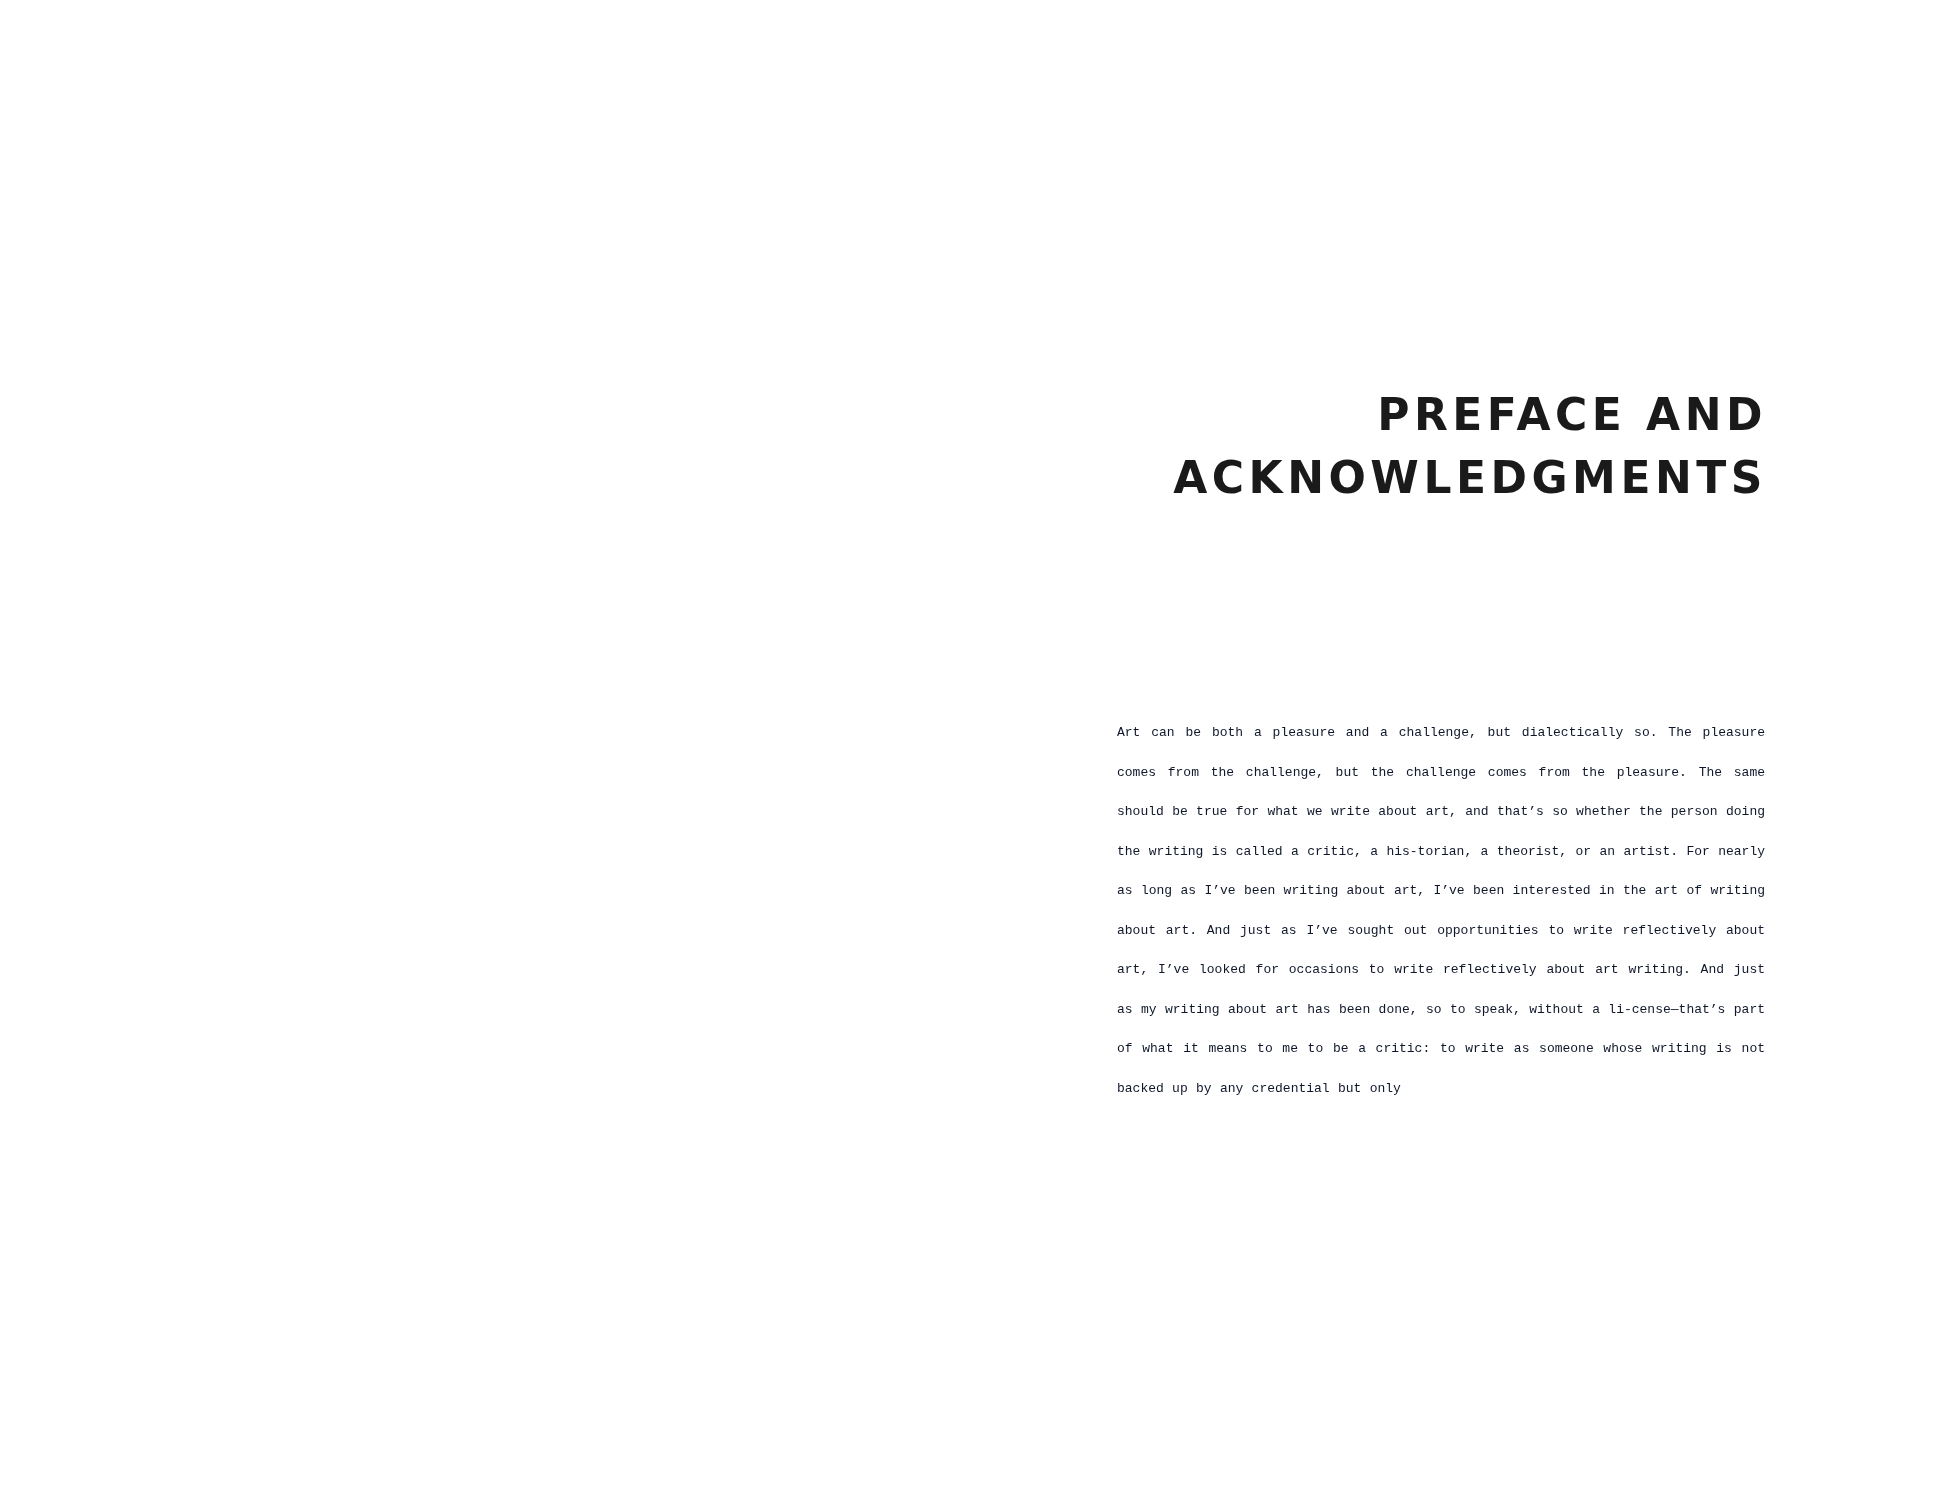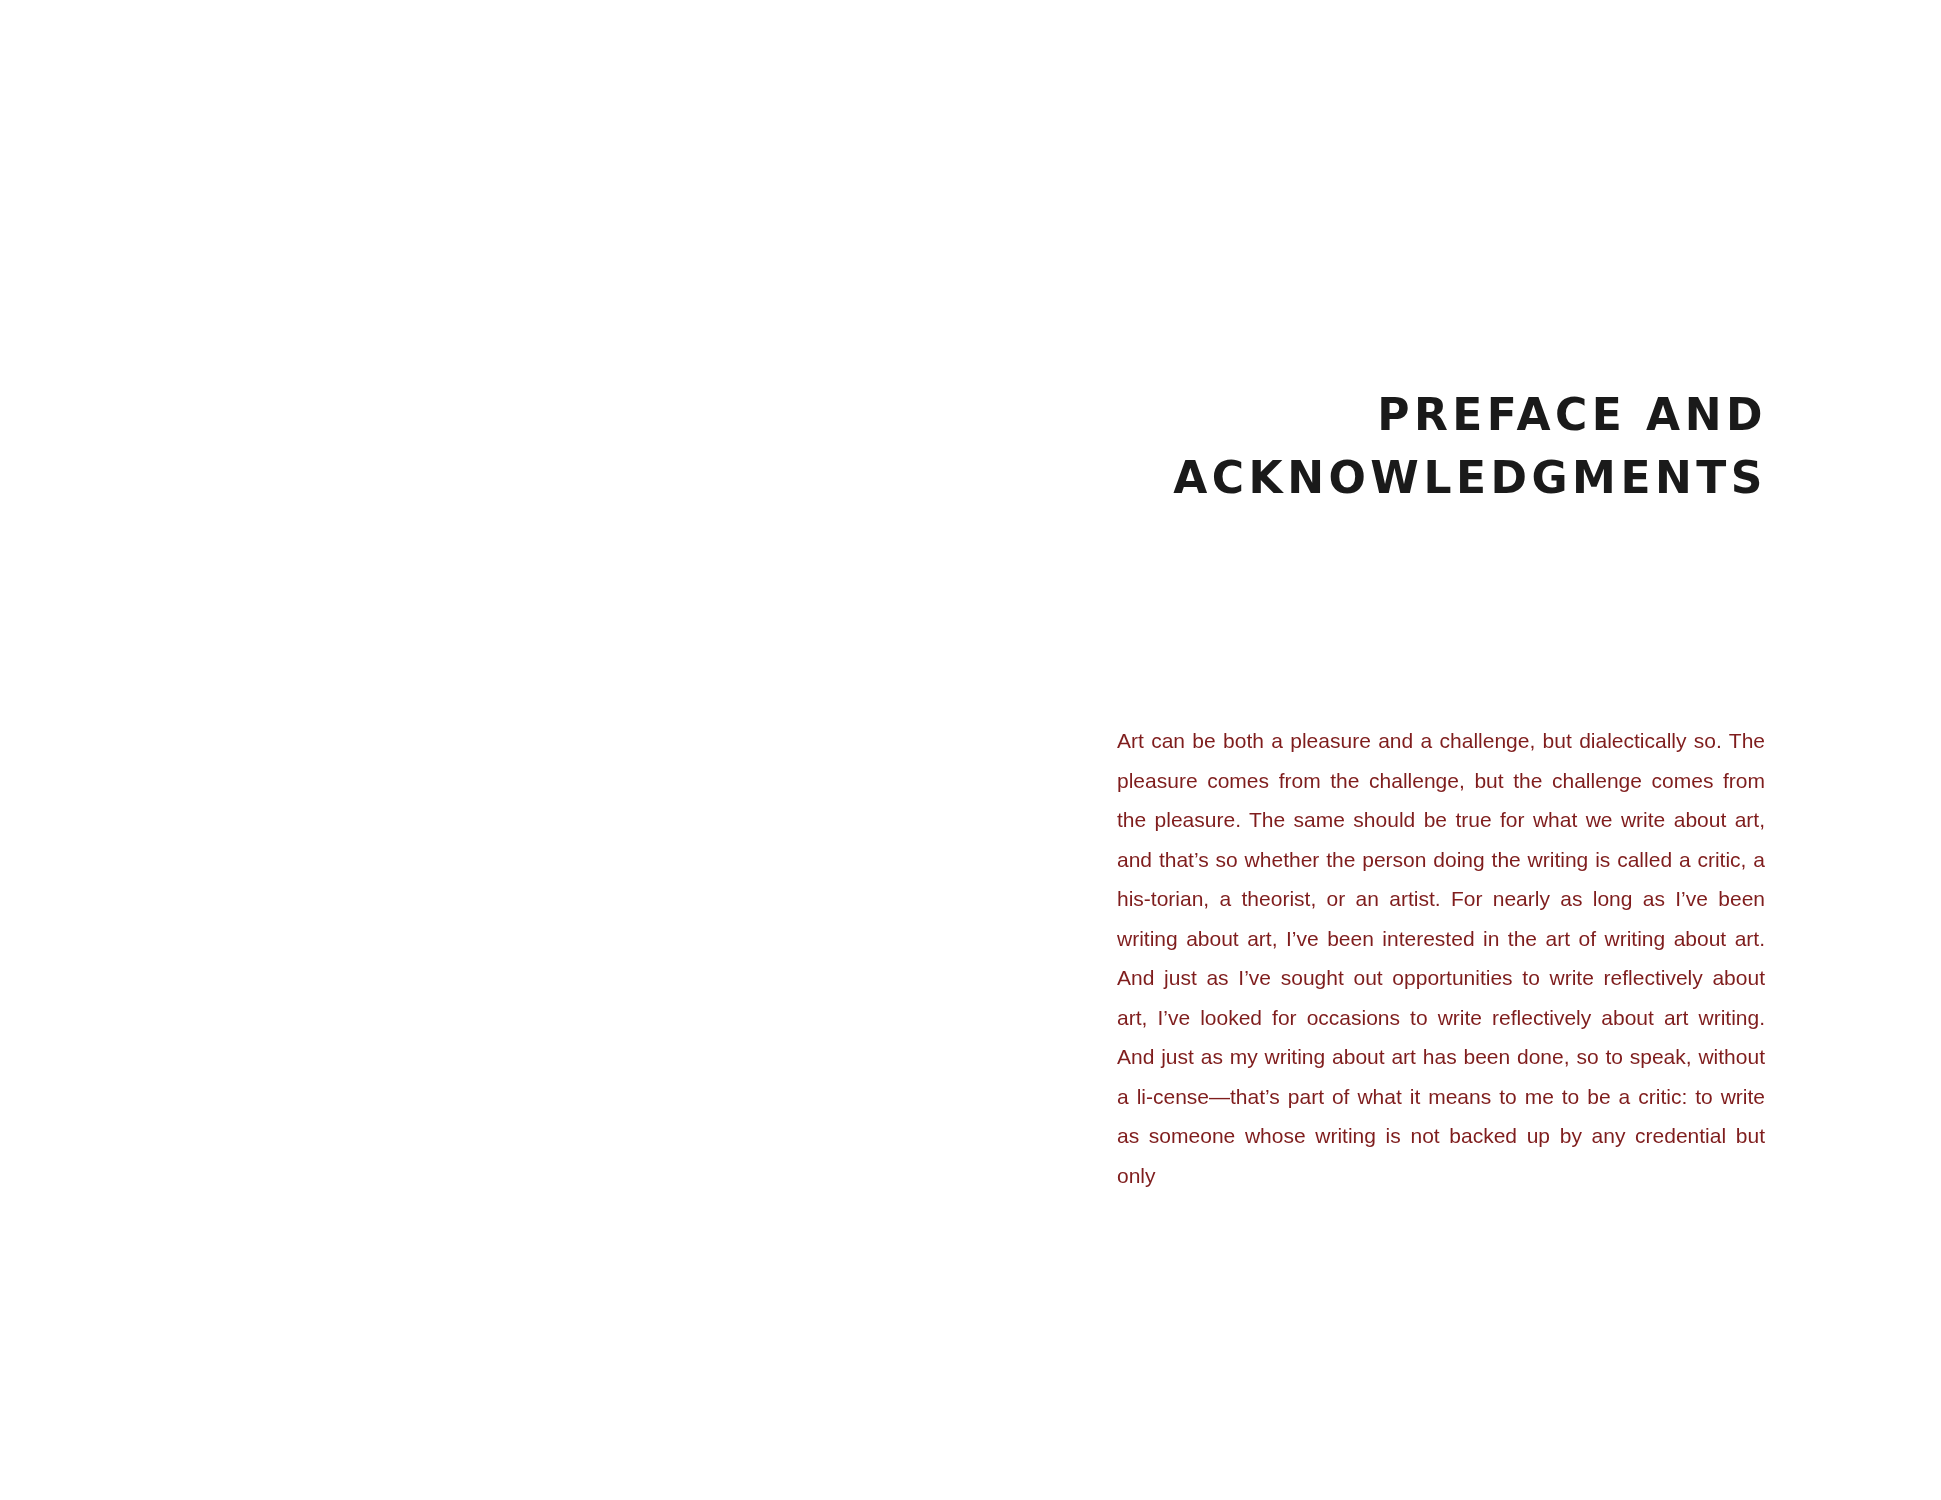--- a/index.html
+++ b/index.html
@@ -45,24 +45,24 @@
     color: #1a1a1a;
     text-transform: uppercase;
     white-space: pre-line;
   }
 
   .body-text {
     position: absolute;
     top: 700px;
     left: 0;
     width: 648px;
-    font-family: Liberation Sans, sans-serif;
-    font-size: 21px;
+    font-family: Liberation Mono, monospace;
+    font-size: 13px;
     line-height: 39.5px;
-    color: #7f1d1d;
+    color: #0f172a;
     text-align: justify;
     -webkit-hyphens: none;
     hyphens: none;
     word-spacing: 0.5px;
   }
 </style>
 </head>
 <body>
 
 <div class="page">

